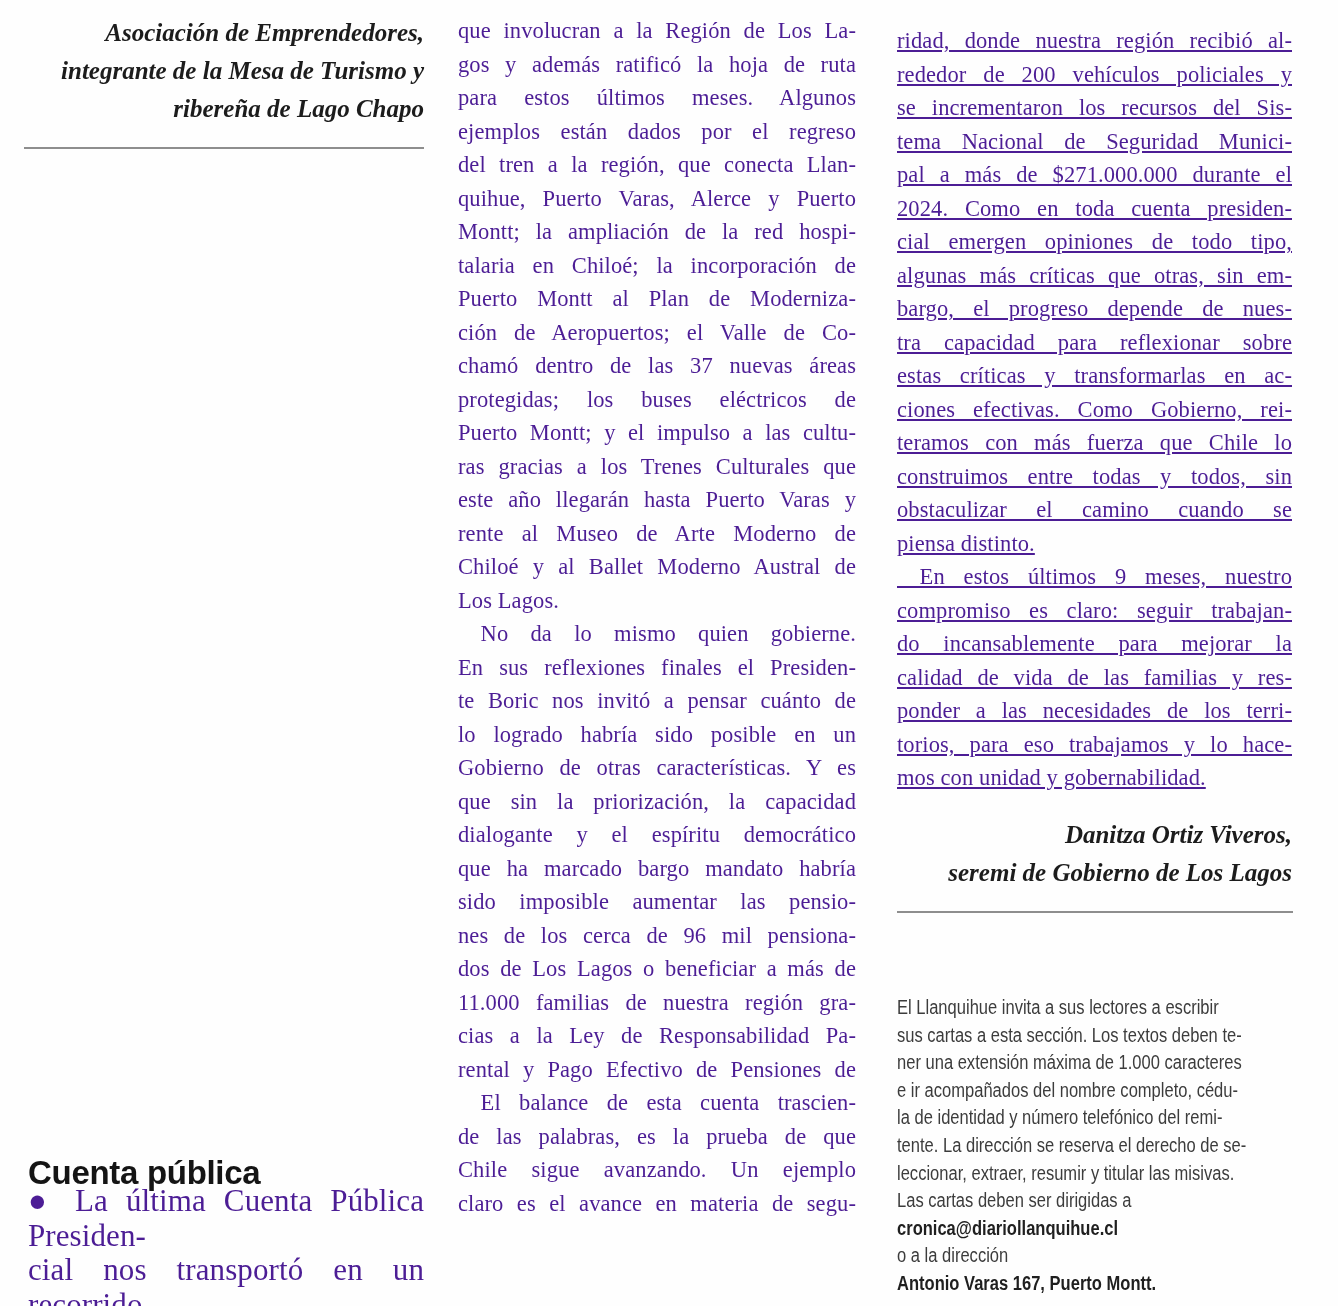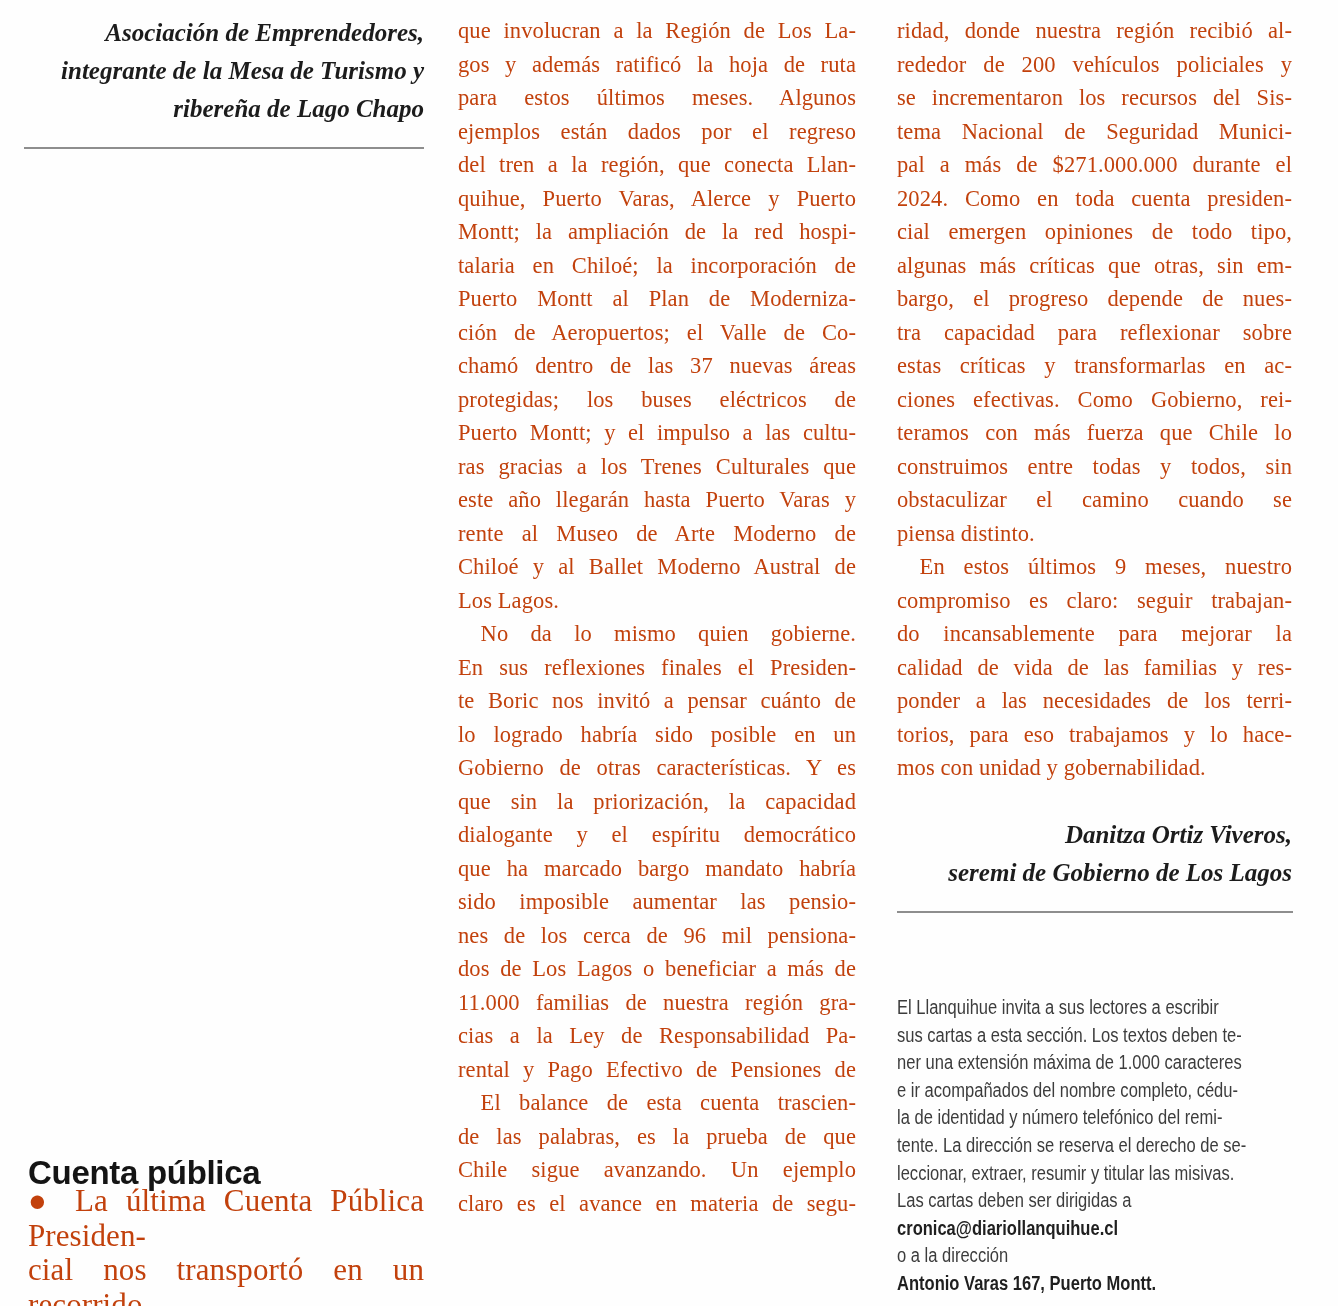--- a/index.html
+++ b/index.html
@@ -16,21 +16,21 @@
 
   
   .col-left   { left: 28px;  width: 396px; }
   .col-mid    { left: 458px; width: 398px; }
   .col-right  { left: 897px; width: 395px; }
 
   
   .bodytext {
     font-size: 22.5px;
     line-height: 33.5px;
-    color: #c2410c;
+    color: #4c1d95;
     letter-spacing: 0.1px;
   }
   .justify .tl { text-align: justify; text-align-last: justify; }
   .justify .tl-end { text-align-last: left; }
 
   
   .italic-block {
     font-family: "Liberation Serif", serif;
     font-style: italic;
     font-weight: bold;
@@ -125,21 +125,21 @@
       <div class="tl">dos de Los Lagos o beneficiar a más de</div>
       <div class="tl">11.000 familias de nuestra región gra-</div>
       <div class="tl">cias a la Ley de Responsabilidad Pa-</div>
       <div class="tl">rental y Pago Efectivo de Pensiones de</div>
       <div class="tl"> El balance de esta cuenta trascien-</div>
       <div class="tl">de las palabras, es la prueba de que</div>
       <div class="tl">Chile sigue avanzando. Un ejemplo</div>
       <div class="tl">claro es el avance en materia de segu-</div>
     </div>
 
-  <div class="abs col-right bodytext justify" style="top:14px;">
+  <div class="abs col-right bodytext justify" style="top:24px;text-decoration:underline;">
       <div class="tl">ridad, donde nuestra región recibió al-</div>
       <div class="tl">rededor de 200 vehículos policiales y</div>
       <div class="tl">se incrementaron los recursos del Sis-</div>
       <div class="tl">tema Nacional de Seguridad Munici-</div>
       <div class="tl">pal a más de $271.000.000 durante el</div>
       <div class="tl">2024. Como en toda cuenta presiden-</div>
       <div class="tl">cial emergen opiniones de todo tipo,</div>
       <div class="tl">algunas más críticas que otras, sin em-</div>
       <div class="tl">bargo, el progreso depende de nues-</div>
       <div class="tl">tra capacidad para reflexionar sobre</div>

